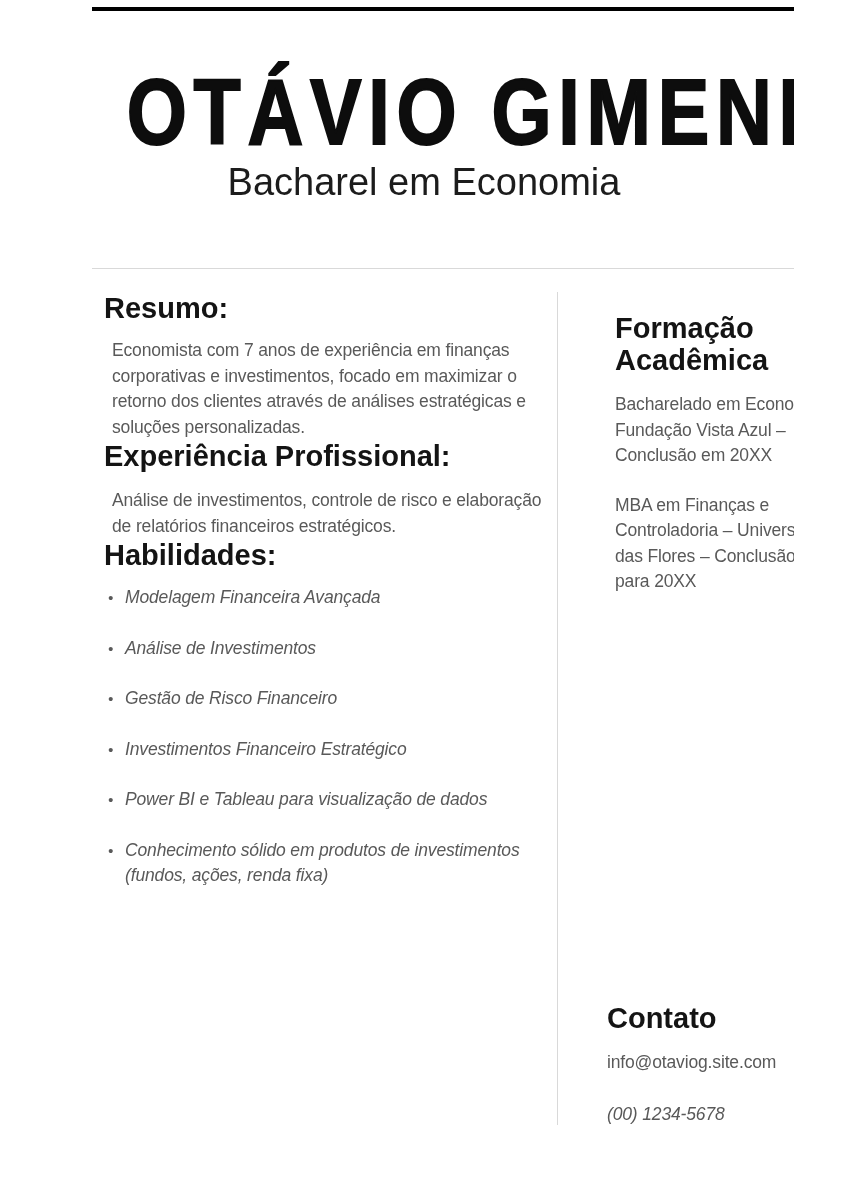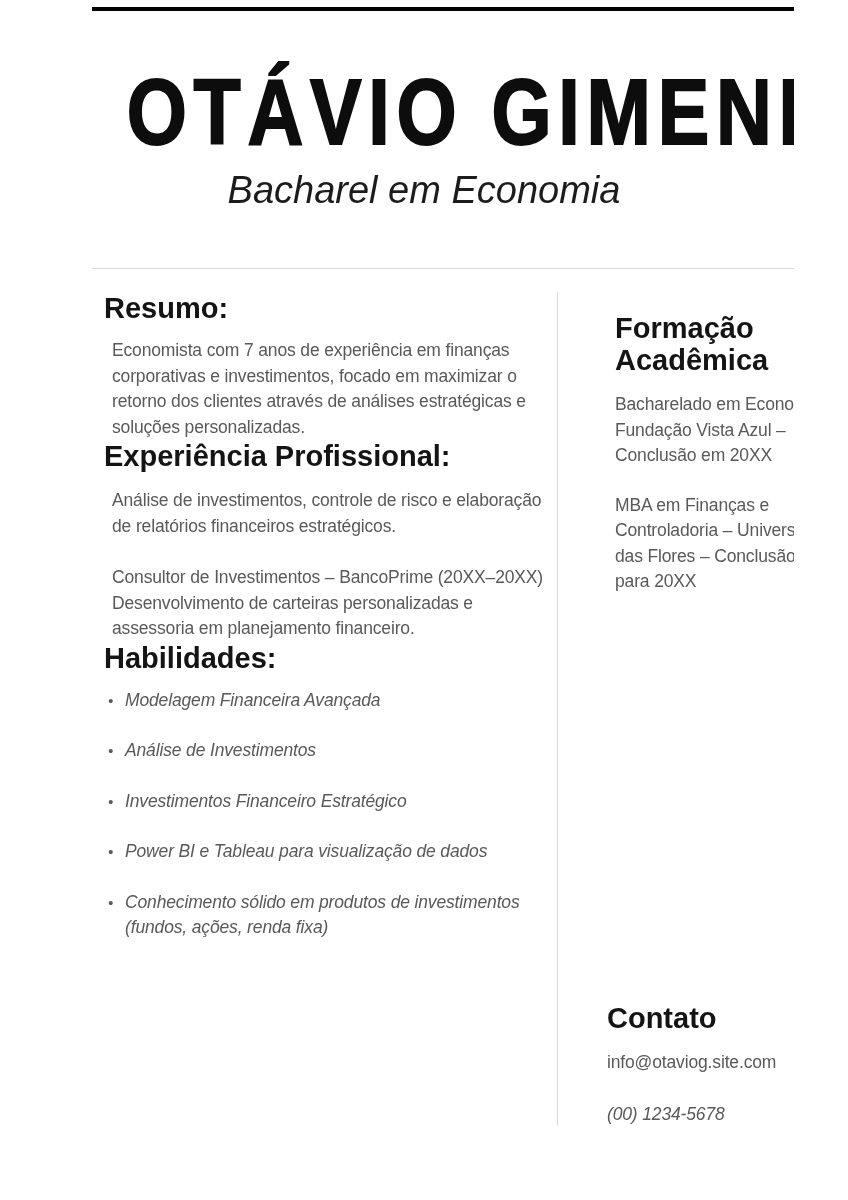--- a/index.html
+++ b/index.html
@@ -36,23 +36,22 @@
   }
   .name-inner {
     display: inline-block;
     transform: scaleX(0.84);
     transform-origin: 50% 50%;
     letter-spacing: 8px;
     -webkit-text-stroke: 2px currentColor;
   }
   .subtitle {
     position: absolute;
-    top: 168px; left: 0; right: 0;
+    top: 160px; left: 0; right: 0;
     text-align: center;
-    font-style: italic;
     font-size: 38px;
     line-height: 1.2;
     color: #1c1c1c;
   }
 
   .header-divider {
     position: absolute;
     top: 268px; left: 38px;
     width: 768px; height: 1px;
     background: var(--divider, #d9d9d9);
@@ -154,31 +153,28 @@
         <p class="body resumo-body">Economista com 7 anos de experiência em finanças corporativas e investimentos, focado em maximizar o retorno dos clientes através de análises estratégicas e soluções personalizadas.</p>
       </div>
 
       <div>
         <h2 class="h h-experiencia">Experiência Profissional:</h2>
 
         <div class="job job-1">
           <div class="body">Análise de investimentos, controle de risco e elaboração de relatórios financeiros estratégicos.</div>
         </div>
 
-        <div class="job job-2">
-          <div class="body">Consultor de Investimentos – BancoPrime (20XX–20XX)</div>
-          <div class="body">Desenvolvimento de carteiras personalizadas e assessoria em planejamento financeiro.</div>
-        </div>
       </div>
 
       <div>
         <h2 class="h h-habilidades">Habilidades:</h2>
         <ul class="skills">
           <li class="body">Modelagem Financeira Avançada</li>
           <li class="body">Análise de Investimentos</li>
+          <li class="body">Gestão de Risco Financeiro</li>
           <li class="body">Investimentos Financeiro Estratégico</li>
           <li class="body">Power BI e Tableau para visualização de dados</li>
           <li class="body">Conhecimento sólido em produtos de investimentos (fundos, ações, renda fixa)</li>
         </ul>
       </div>
 
     </section>
 
     <aside class="col-right">
       <div>

